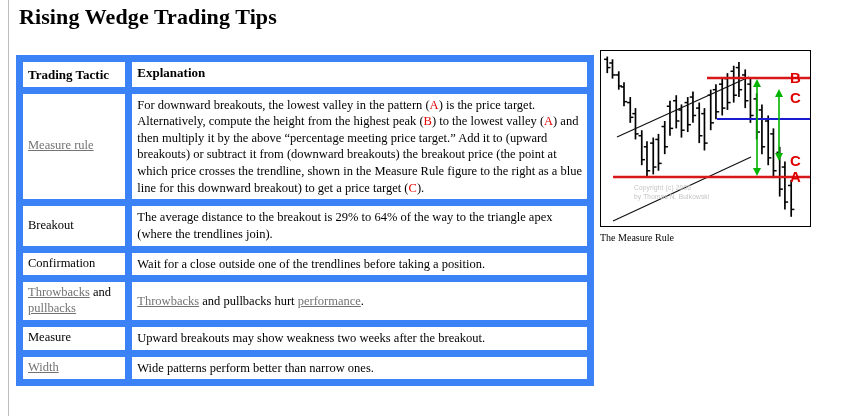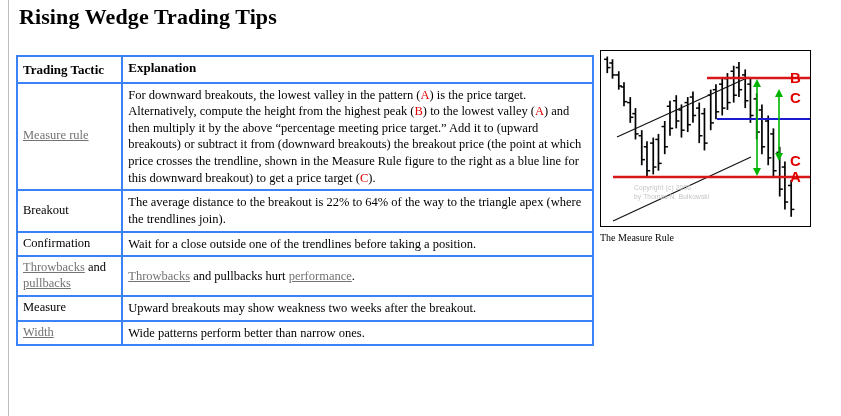--- a/index.html
+++ b/index.html
@@ -48,21 +48,21 @@
     left: 16px;
     top: 55px;
     width: 578px;
     border-collapse: collapse;
     background: #ffffff;
     font-size: 12.5px;
     line-height: 1.27;
     color: #000000;
   }
   .tips-table td, .tips-table th {
-    border: 2px solid #3b82f6;
+    border: 7px solid #3b82f6;
     padding: 3px 5px 3px 5px;
     vertical-align: middle;
     text-align: left;
     font-weight: normal;
   }
   .tips-table th {
     font-weight: bold;
     font-size: 13px;
     vertical-align: middle;
   }
@@ -132,21 +132,21 @@
         <th class="col-expl">Explanation</th>
       </tr>
     </thead>
     <tbody id="tbody">
         <tr>
           <td class="col-tactic"><a class="link">Measure rule</a></td>
           <td class="col-expl expl-cell">For downward breakouts, the lowest valley in the pattern (<span class="red-letter">A</span>) is the price target. Alternatively, compute the height from the highest peak (<span class="red-letter">B</span>) to the lowest valley (<span class="red-letter">A</span>) and then multiply it by the above “percentage meeting price target.” Add it to (upward breakouts) or subtract it from (downward breakouts) the breakout price (the point at which price crosses the trendline, shown in the Measure Rule figure to the right as a blue line for this downward breakout) to get a price target (<span class="red-letter">C</span>).</td>
         </tr>
         <tr>
           <td class="col-tactic">Breakout</td>
-          <td class="col-expl expl-cell">The average distance to the breakout is 22% to 64% of the way to the triangle apex (where the trendlines join).</td>
+          <td class="col-expl expl-cell">The average distance to the breakout is 29% to 64% of the way to the triangle apex (where the trendlines join).</td>
         </tr>
         <tr>
           <td class="col-tactic">Confirmation</td>
           <td class="col-expl expl-cell">Wait for a close outside one of the trendlines before taking a position.</td>
         </tr>
         <tr>
           <td class="col-tactic"><a class="link">Throwbacks</a> and <a class="link">pullbacks</a></td>
           <td class="col-expl expl-cell"><a class="link">Throwbacks</a> and pullbacks hurt <a class="link">performance</a>.</td>
         </tr>
         <tr>

